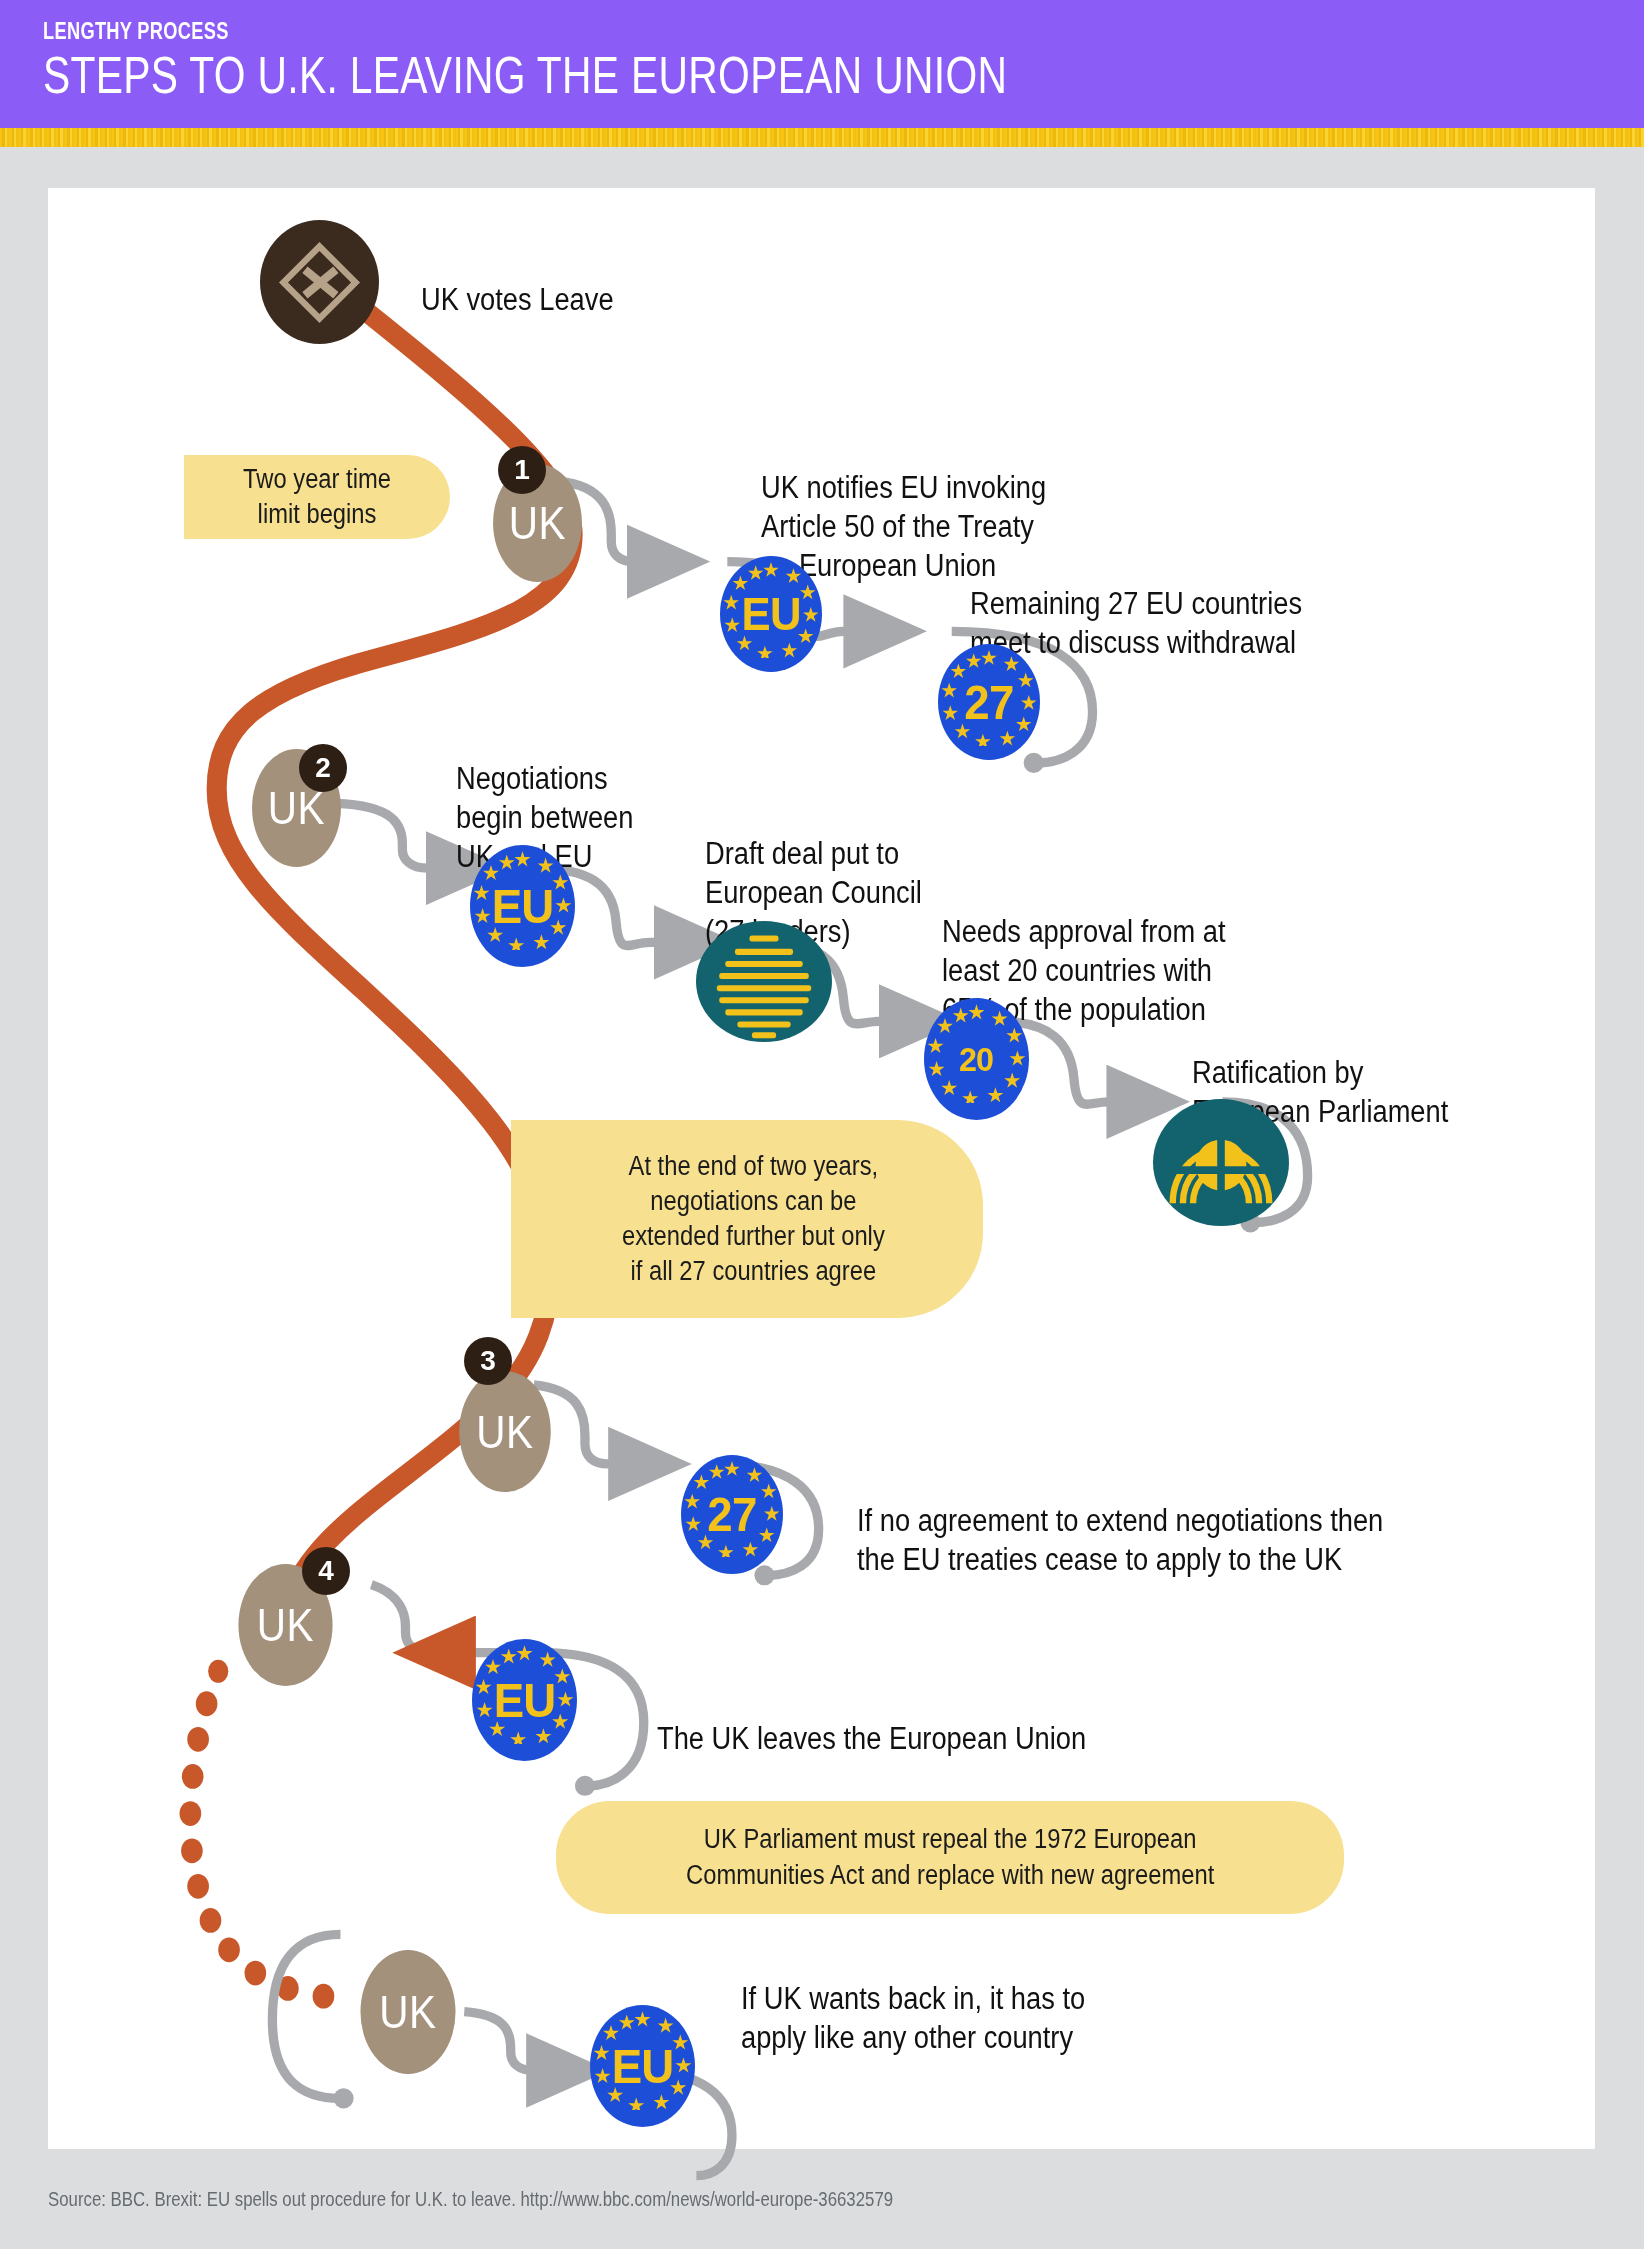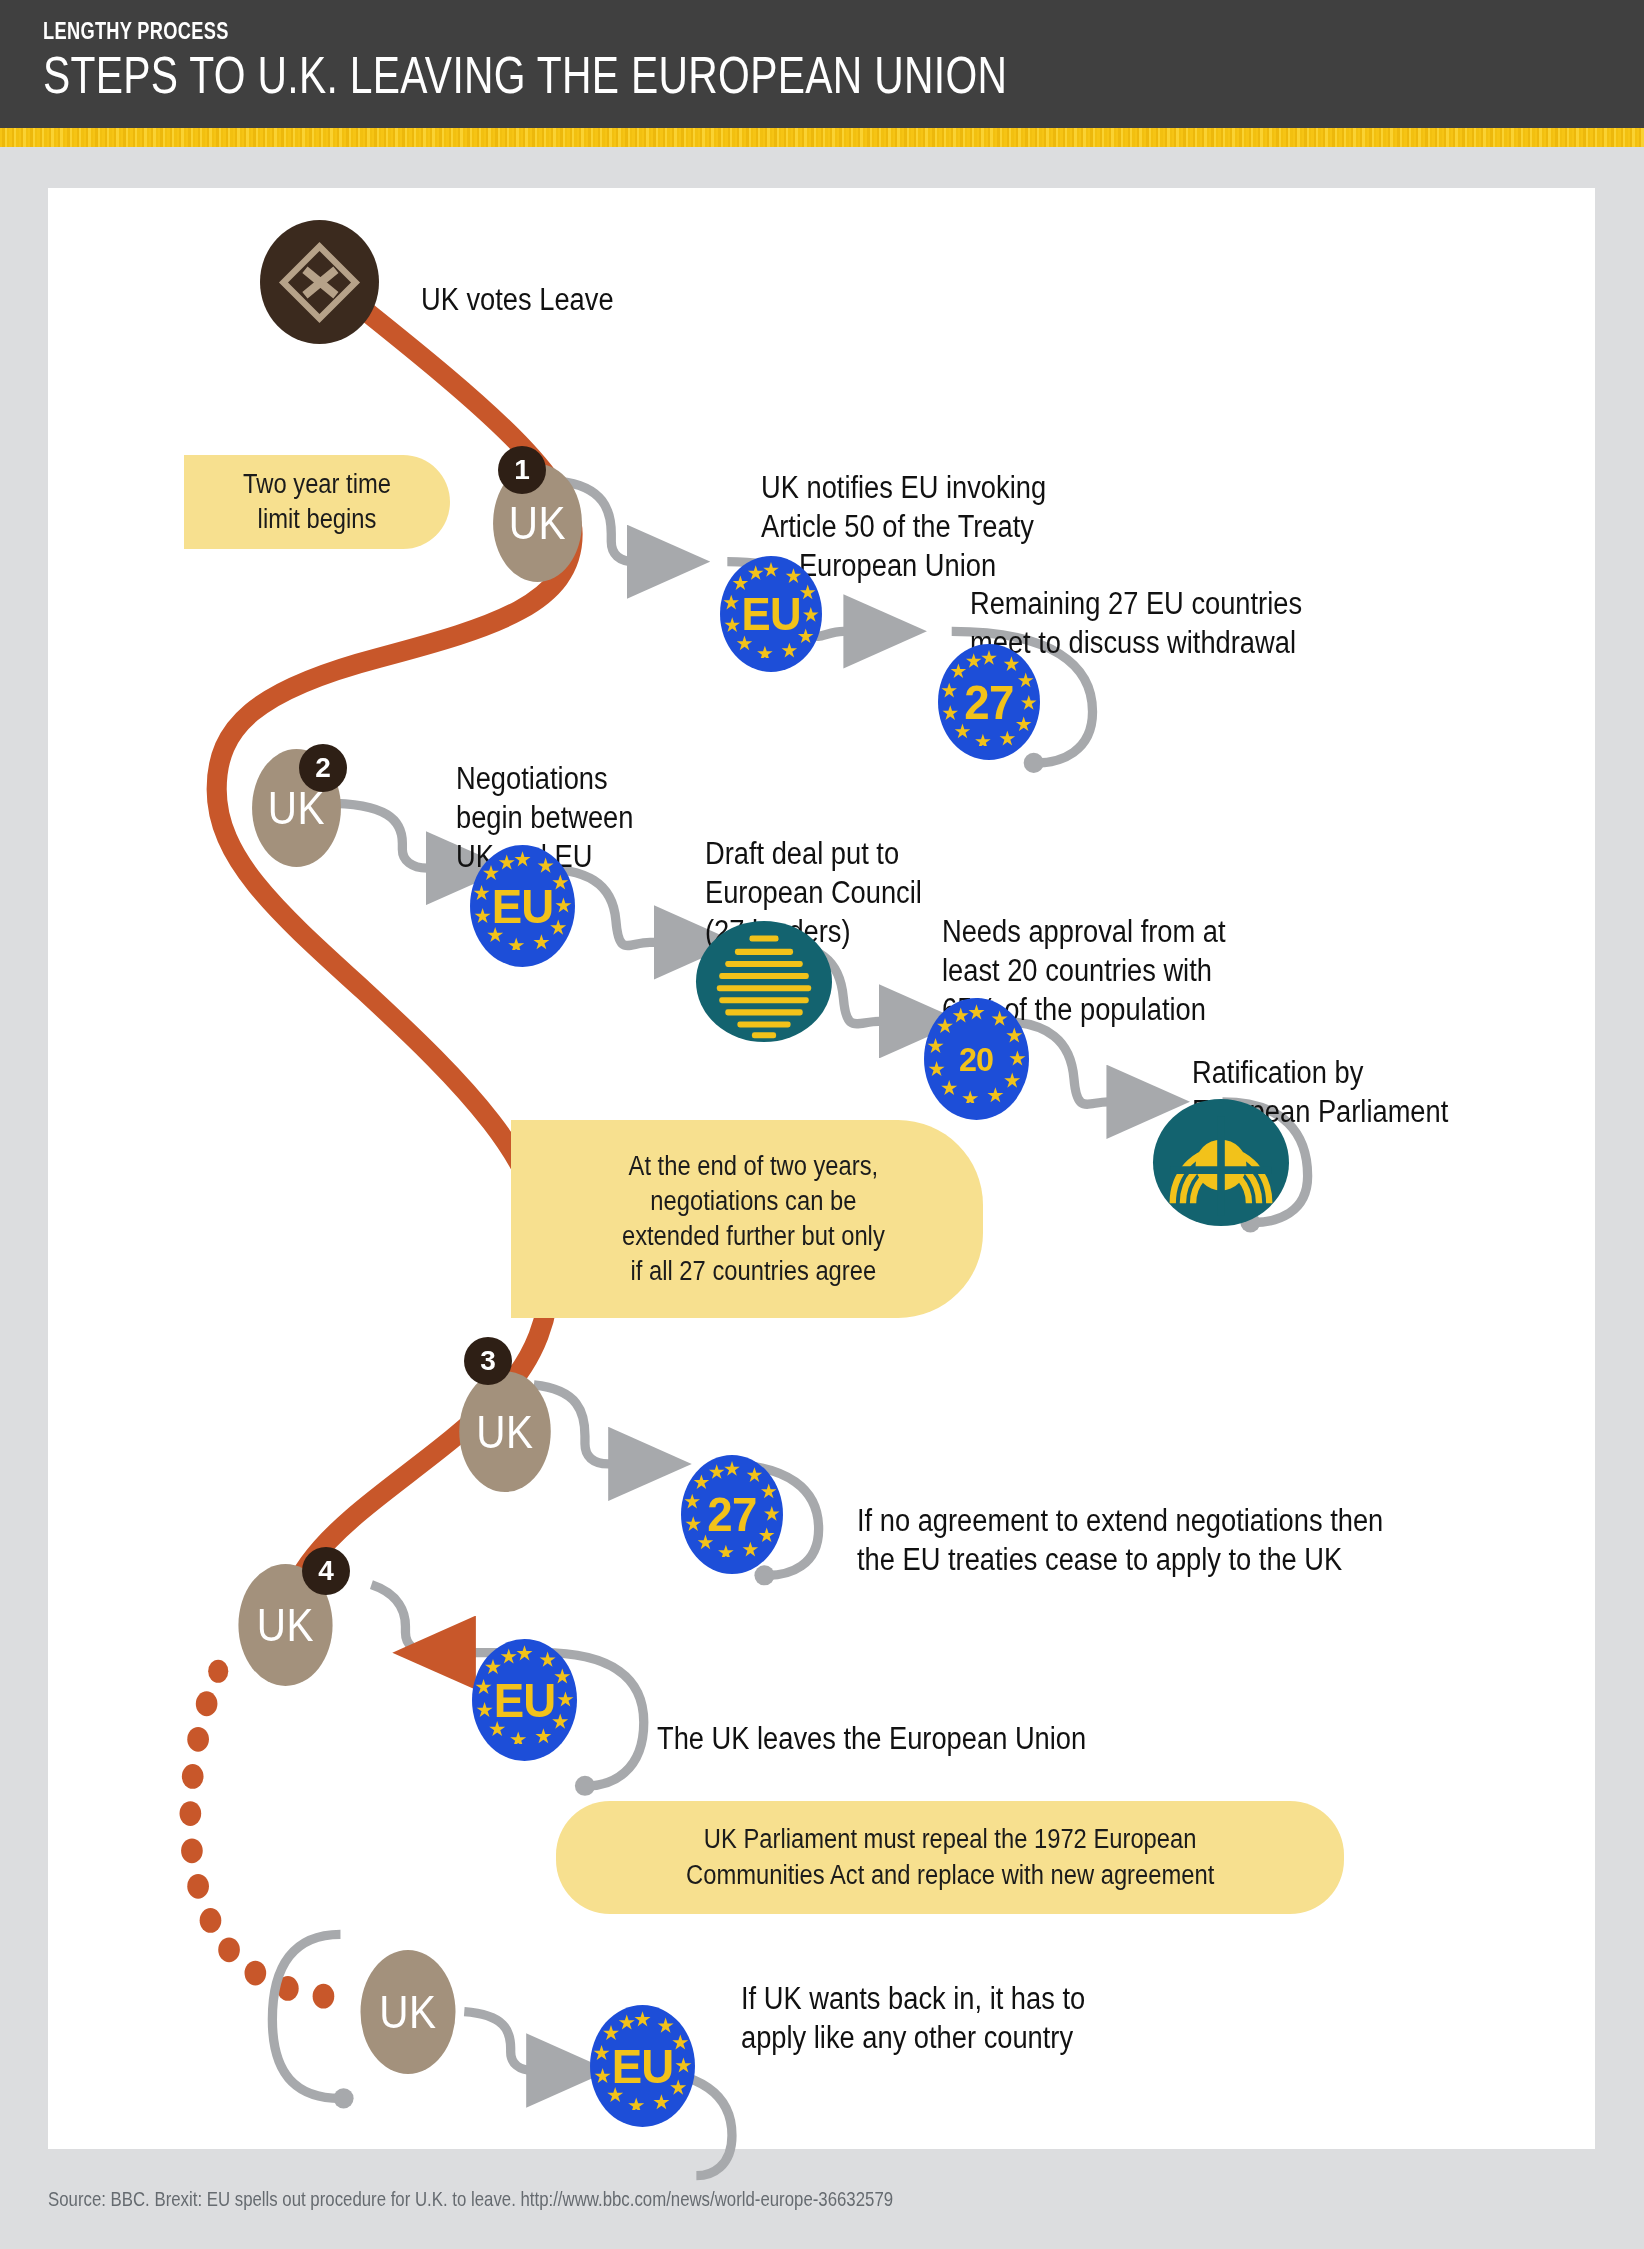--- a/index.html
+++ b/index.html
@@ -21,21 +21,21 @@
     inset: 0;
     background: #dcdddf;
   }
 
   
   #header {
     position: absolute;
     left: 0; top: 0;
     width: 1645px;
     height: 128px;
-    background: #404040;
+    background: #8b5cf6;
   }
   #kicker {
     position: absolute;
     left: 43px;
     top: 17px;
     font-size: 24px;
     font-weight: bold;
     letter-spacing: 0.4px;
     color: #ffffff;
     transform: scaleX(0.76);
@@ -267,21 +267,21 @@
   <div class="node ballot-node" style="left:260px; top:220px; width:119px; height:124px;">
     <svg viewBox="0 0 100 100" width="91" height="91">
       <rect x="22" y="22" width="56" height="56" fill="none" stroke="#b6a289" stroke-width="7" transform="rotate(45 50 50)"></rect>
       <path d="M34,36 L68,64 M68,36 L34,64" stroke="#b6a289" stroke-width="9" stroke-linecap="butt"></path>
     </svg>
   </div>
   <div class="ann" style="left:421px; top:241px;">
     <span>UK votes Leave</span>
   </div>
 
-  <div class="callout callout-left-flat" style="left:184px; top:455px; width:266px; height:94px;">
+  <div class="callout callout-left-flat" style="left:184px; top:455px; width:266px; height:84px;">
     <span style="white-space:pre-line;">Two year time
 limit begins</span>
   </div>
   <div class="node uk-node" style="left:487px; top:464px; width:101px; height:118px;">
     <span class="uk-label">UK</span>
   </div>
   <div class="step-badge" style="left:498px; top:446px;">
     <span>1</span>
   </div>
   <div class="ann" style="left:761px; top:429px;">

